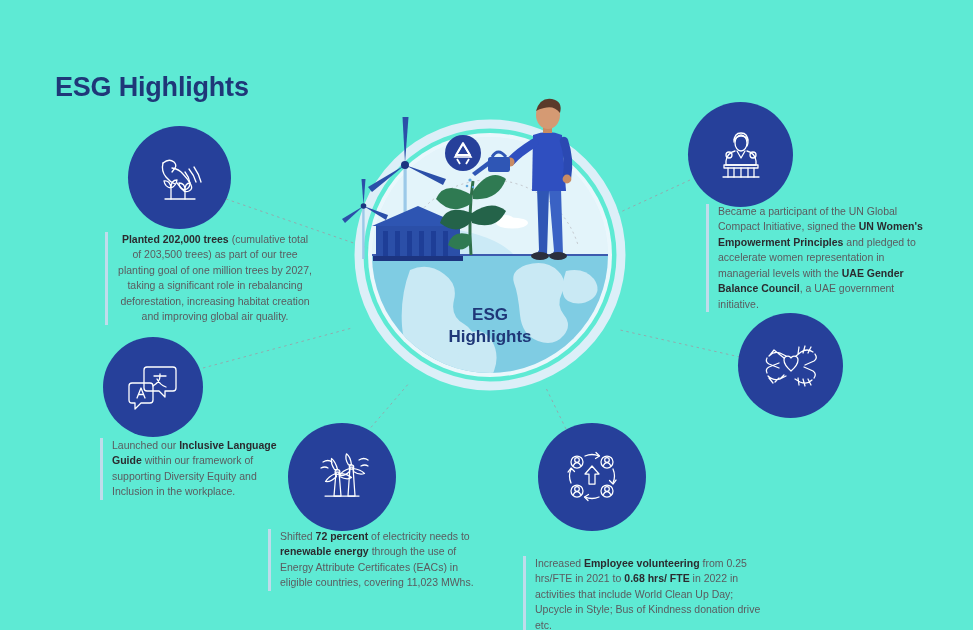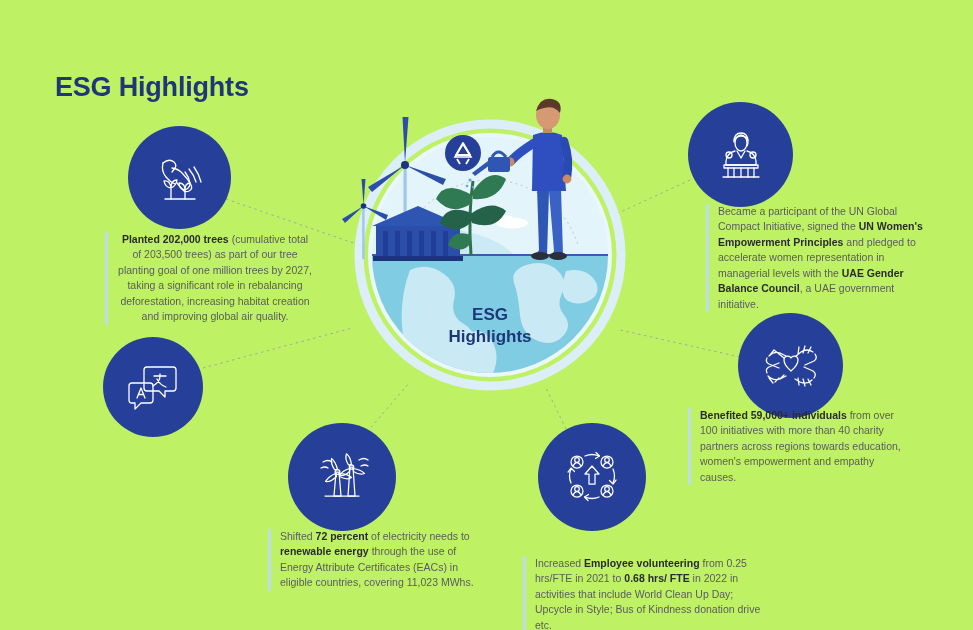--- a/index.html
+++ b/index.html
@@ -2,21 +2,21 @@
 <html><head>
 <meta charset="utf-8">
 <style>
   * { box-sizing: border-box; margin: 0; padding: 0; }
   html, body {
     width: 973px; height: 630px;
     background: #ffffff;
     font-family: "Liberation Sans", sans-serif;
     overflow: hidden;
   }
-  #stage { position: relative; width: 973px; height: 630px; background: #bef264; }
+  #stage { position: relative; width: 973px; height: 630px; background: #5eead4; }
 
   
   #page-title {
     position: absolute; left: 55px; top: 72px;
     font-size: 27px; font-weight: bold;
     color: #1F3778; letter-spacing: -0.2px;
   }
 
   
   #connectors { position: absolute; left: 0; top: 0; width: 973px; height: 630px; }
@@ -316,17 +316,17 @@
         <path d="M40 53 q-7 3 -14 0"></path>
           <path d="M29 56.5 l-3.5 -3.5 l4 -2.5"></path>
         <path d="M12 39 q-3 -7 0 -14"></path>
           <path d="M9 28 l3 -4 l3.5 3.5"></path>
       </g>
     </svg>
   </div>
 
   <div class="text-block" id="text-tree"><b>Planted 202,000 trees</b><span> (cumulative total of 203,500 trees) as part of our tree planting goal of one million trees by 2027, taking a significant role in rebalancing deforestation, increasing habitat creation and improving global air quality.</span></div>
   <div class="text-block" id="text-women"><span>Became a participant of the UN Global Compact Initiative, signed the </span><b>UN Women's Empowerment Principles</b><span> and pledged to accelerate women representation in managerial levels with the </span><b>UAE Gender Balance Council</b><span>, a UAE government initiative.</span></div>
-  <div class="text-block" id="text-hands"><b>Benefited 59,000+ individuals</b><span> from over 100 initiatives with more than 40 charity partners across regions towards education, women's empowerment and empathy causes.</span></div>
+  <div class="text-block" id="text-language"><span>Launched our </span><b>Inclusive Language Guide</b><span> within our framework of supporting Diversity Equity and Inclusion in the workplace.</span></div>
   <div class="text-block" id="text-wind"><span>Shifted </span><b>72 percent</b><span> of electricity needs to </span><b>renewable energy</b><span> through the use of Energy Attribute Certificates (EACs) in eligible countries, covering 11,023 MWhs.</span></div>
   <div class="text-block" id="text-people"><span>Increased </span><b>Employee volunteering</b><span> from 0.25 hrs/FTE in 2021 to </span><b>0.68 hrs/ FTE</b><span> in 2022 in activities that include World Clean Up Day; Upcycle in Style; Bus of Kindness donation drive etc.</span></div>
 
 </div>
 
 </body></html>

